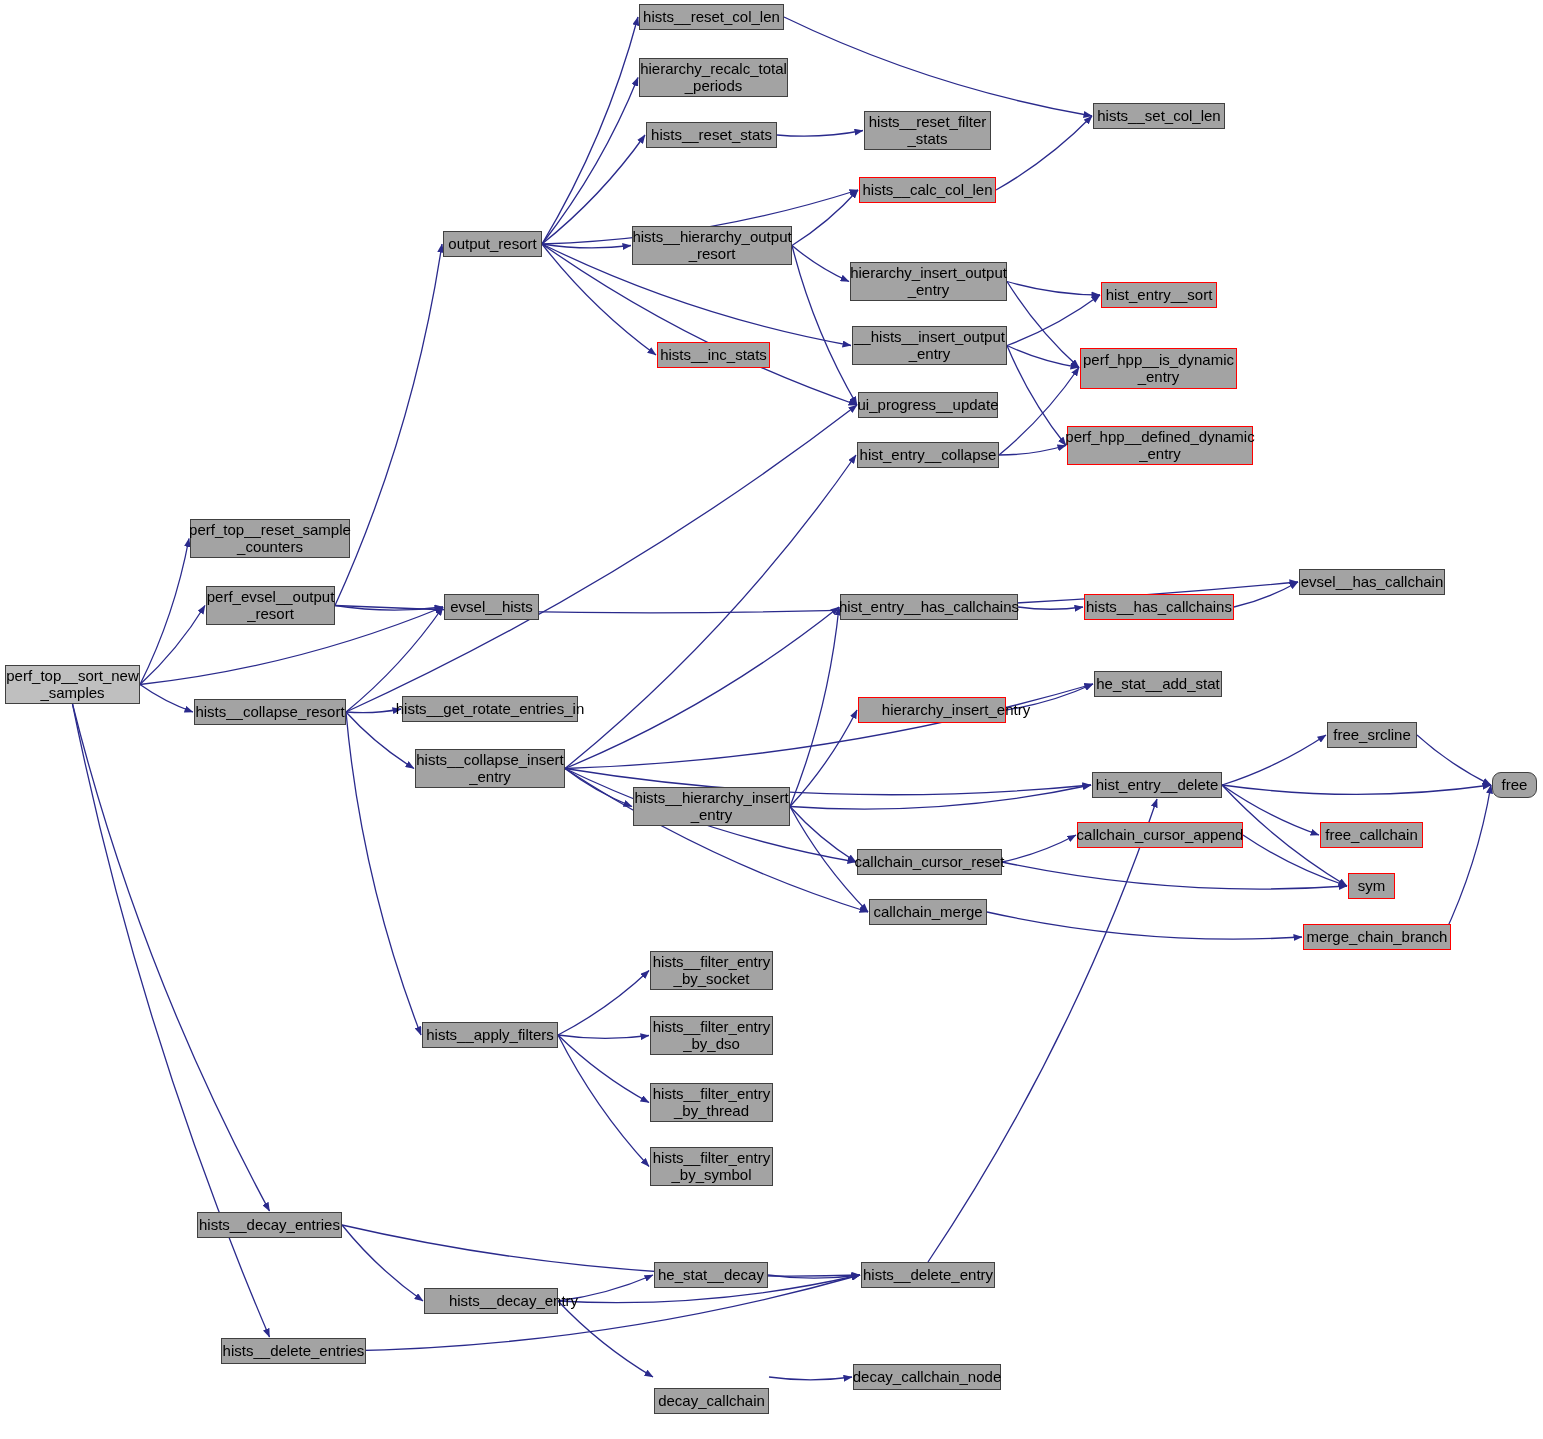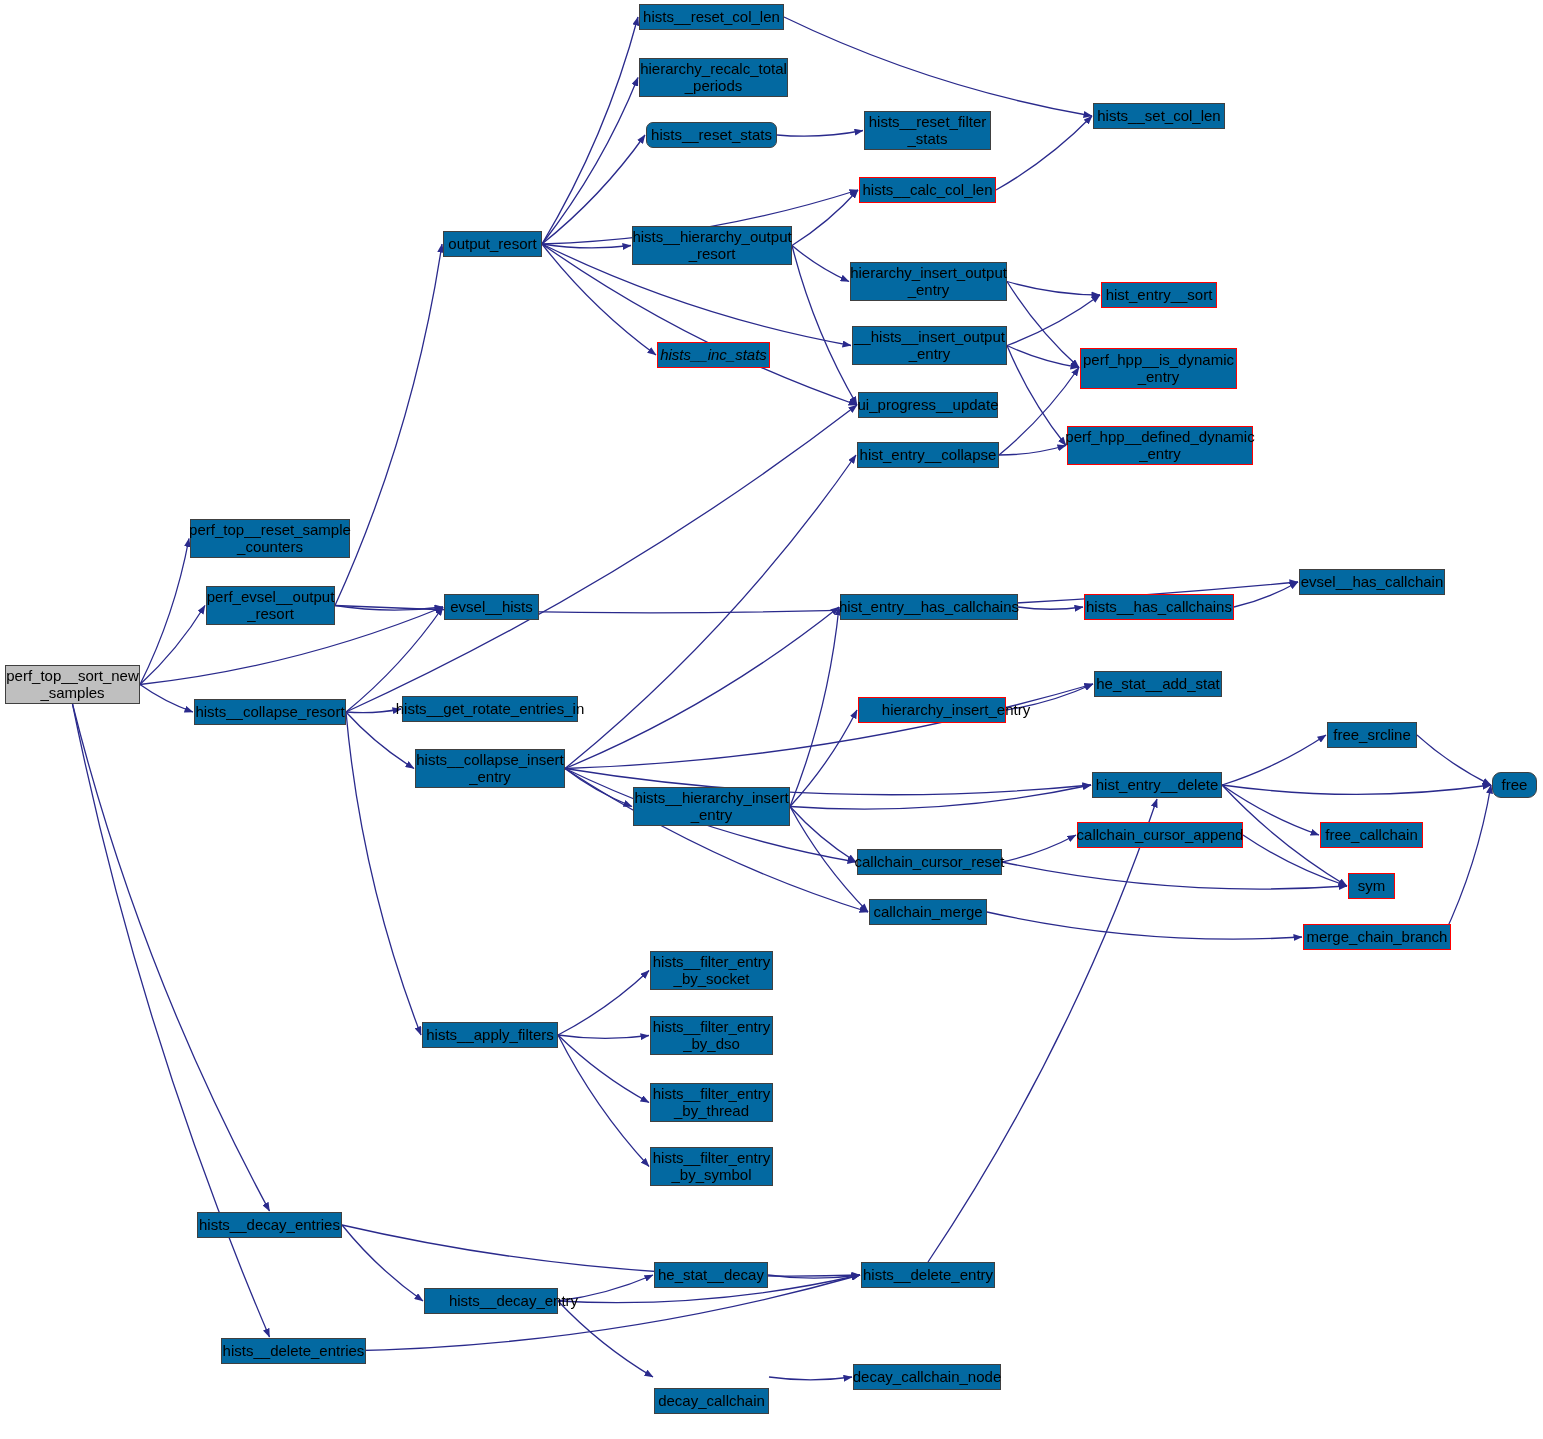--- a/index.html
+++ b/index.html
@@ -1,20 +1,20 @@
 <!DOCTYPE html>
 <html><head>
 <meta charset="utf-8">
 <style>
   html,body{margin:0;padding:0;background:#ffffff;}
   #canvas{position:relative;width:1543px;height:1439px;background:#ffffff;
           font-family:"Liberation Sans","DejaVu Sans",sans-serif;overflow:hidden;}
   #edges{position:absolute;left:0;top:0;width:1543px;height:1439px;}
   .node{position:absolute;box-sizing:border-box;display:flex;align-items:center;
-        justify-content:center;text-align:center;background:#0369a1;
+        justify-content:center;text-align:center;background:#a3a3a3;
         border:1px solid #404040;font-size:15px;color:#000000;line-height:1.12;
         white-space:pre;letter-spacing:0px;}
   .node.red{border:1.6px solid #ff0000;}
   .node.root{background:#bfbfbf;border:1.6px solid #404040;}
 </style>
 </head>
 <body>
 
 <div id="canvas">
   <svg id="edges" viewBox="0 0 1543 1439" xmlns="http://www.w3.org/2000/svg">
@@ -108,37 +108,37 @@
 _resort</div>
       <div class="node" style="left: 444px; top: 594px; width: 95px; height: 26px;">evsel__hists</div>
       <div class="node" style="left: 194px; top: 699px; width: 152px; height: 26px;">hists__collapse_resort</div>
       <div class="node" style="left: 402px; top: 696px; width: 176px; height: 26px;">hists__get_rotate_entries_in</div>
       <div class="node" style="left: 415px; top: 749px; width: 150px; height: 39px;">hists__collapse_insert
 _entry</div>
       <div class="node" style="left: 443px; top: 231px; width: 99px; height: 26px;">output_resort</div>
       <div class="node" style="left: 639px; top: 4px; width: 145px; height: 26px;">hists__reset_col_len</div>
       <div class="node" style="left: 639px; top: 58px; width: 149px; height: 39px;">hierarchy_recalc_total
 _periods</div>
-      <div class="node" style="left: 646px; top: 122px; width: 131px; height: 26px; border-radius: 7px;">hists__reset_stats</div>
+      <div class="node" style="left: 646px; top: 122px; width: 131px; height: 26px;">hists__reset_stats</div>
       <div class="node" style="left: 864px; top: 111px; width: 127px; height: 39px;">hists__reset_filter
 _stats</div>
       <div class="node red" style="left: 859px; top: 177px; width: 137px; height: 26px;">hists__calc_col_len</div>
       <div class="node" style="left: 1093px; top: 103px; width: 132px; height: 26px;">hists__set_col_len</div>
       <div class="node" style="left: 632px; top: 226px; width: 160px; height: 39px;">hists__hierarchy_output
 _resort</div>
       <div class="node" style="left: 850px; top: 262px; width: 157px; height: 39px;">hierarchy_insert_output
 _entry</div>
       <div class="node" style="left: 852px; top: 326px; width: 155px; height: 39px;">__hists__insert_output
 _entry</div>
       <div class="node red" style="left: 1101px; top: 282px; width: 116px; height: 26px;">hist_entry__sort</div>
       <div class="node red" style="left: 1080px; top: 348px; width: 157px; height: 41px;">perf_hpp__is_dynamic
 _entry</div>
       <div class="node red" style="left: 1067px; top: 426px; width: 186px; height: 39px;">perf_hpp__defined_dynamic
 _entry</div>
-      <div class="node red" style="left: 657px; top: 342px; width: 113px; height: 26px; font-style: italic;">hists__inc_stats</div>
+      <div class="node red" style="left: 657px; top: 342px; width: 113px; height: 26px;">hists__inc_stats</div>
       <div class="node" style="left: 858px; top: 392px; width: 140px; height: 26px;">ui_progress__update</div>
       <div class="node" style="left: 857px; top: 442px; width: 142px; height: 26px;">hist_entry__collapse</div>
       <div class="node" style="left: 840px; top: 594px; width: 178px; height: 26px;">hist_entry__has_callchains</div>
       <div class="node red" style="left: 1084px; top: 594px; width: 150px; height: 26px;">hists__has_callchains</div>
       <div class="node" style="left: 1299px; top: 569px; width: 146px; height: 26px;">evsel__has_callchain</div>
       <div class="node" style="left: 1094px; top: 671px; width: 128px; height: 26px;">he_stat__add_stat</div>
       <div class="node red" style="left: 858px; top: 697px; width: 148px; height: 26px; padding-left: 48px;">hierarchy_insert_entry</div>
       <div class="node" style="left: 633px; top: 787px; width: 157px; height: 39px;">hists__hierarchy_insert
 _entry</div>
       <div class="node" style="left: 1092px; top: 772px; width: 130px; height: 26px;">hist_entry__delete</div>

